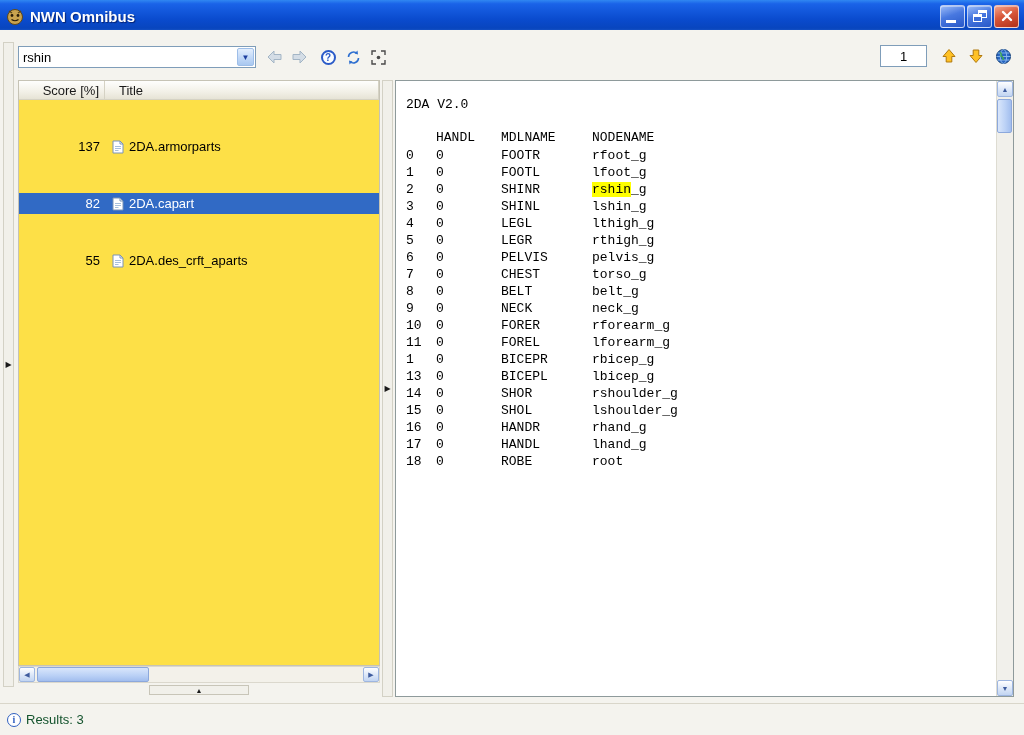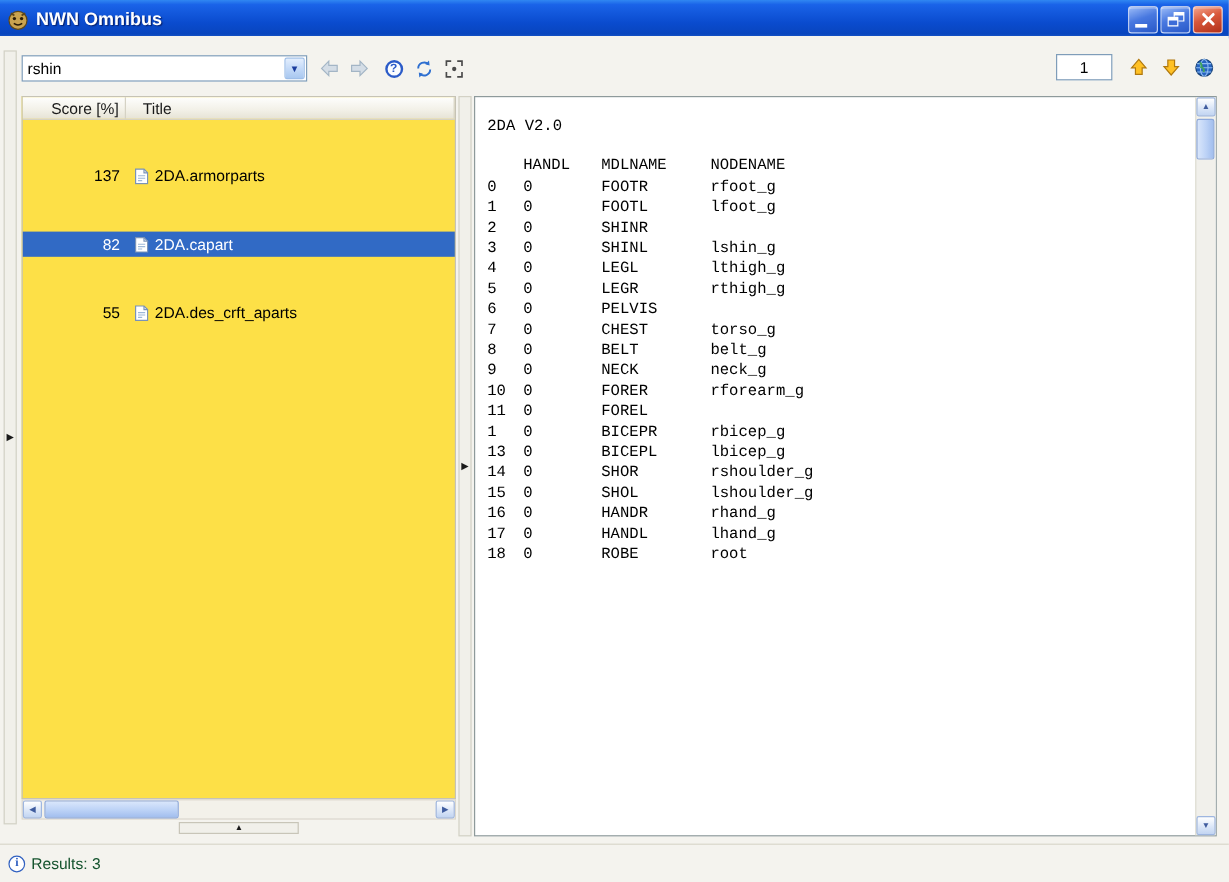--- a/index.html
+++ b/index.html
@@ -294,20 +294,21 @@
             <div class="crow">
               <span class="c-idx">1</span>
               <span class="c-name">0</span>
               <span class="c-mdl">FOOTL</span>
               <span class="c-node">lfoot_g</span>
             </div>
             <div class="crow">
               <span class="c-idx">2</span>
               <span class="c-name">0</span>
               <span class="c-mdl">SHINR</span>
+              <span class="c-node"><mark>rshin</mark>_g</span>
             </div>
             <div class="crow">
               <span class="c-idx">3</span>
               <span class="c-name">0</span>
               <span class="c-mdl">SHINL</span>
               <span class="c-node">lshin_g</span>
             </div>
             <div class="crow">
               <span class="c-idx">4</span>
               <span class="c-name">0</span>
@@ -317,20 +318,21 @@
             <div class="crow">
               <span class="c-idx">5</span>
               <span class="c-name">0</span>
               <span class="c-mdl">LEGR</span>
               <span class="c-node">rthigh_g</span>
             </div>
             <div class="crow">
               <span class="c-idx">6</span>
               <span class="c-name">0</span>
               <span class="c-mdl">PELVIS</span>
+              <span class="c-node">pelvis_g</span>
             </div>
             <div class="crow">
               <span class="c-idx">7</span>
               <span class="c-name">0</span>
               <span class="c-mdl">CHEST</span>
               <span class="c-node">torso_g</span>
             </div>
             <div class="crow">
               <span class="c-idx">8</span>
               <span class="c-name">0</span>
@@ -346,20 +348,21 @@
             <div class="crow">
               <span class="c-idx">10</span>
               <span class="c-name">0</span>
               <span class="c-mdl">FORER</span>
               <span class="c-node">rforearm_g</span>
             </div>
             <div class="crow">
               <span class="c-idx">11</span>
               <span class="c-name">0</span>
               <span class="c-mdl">FOREL</span>
+              <span class="c-node">lforearm_g</span>
             </div>
             <div class="crow">
               <span class="c-idx">1</span>
               <span class="c-name">0</span>
               <span class="c-mdl">BICEPR</span>
               <span class="c-node">rbicep_g</span>
             </div>
             <div class="crow">
               <span class="c-idx">13</span>
               <span class="c-name">0</span>

